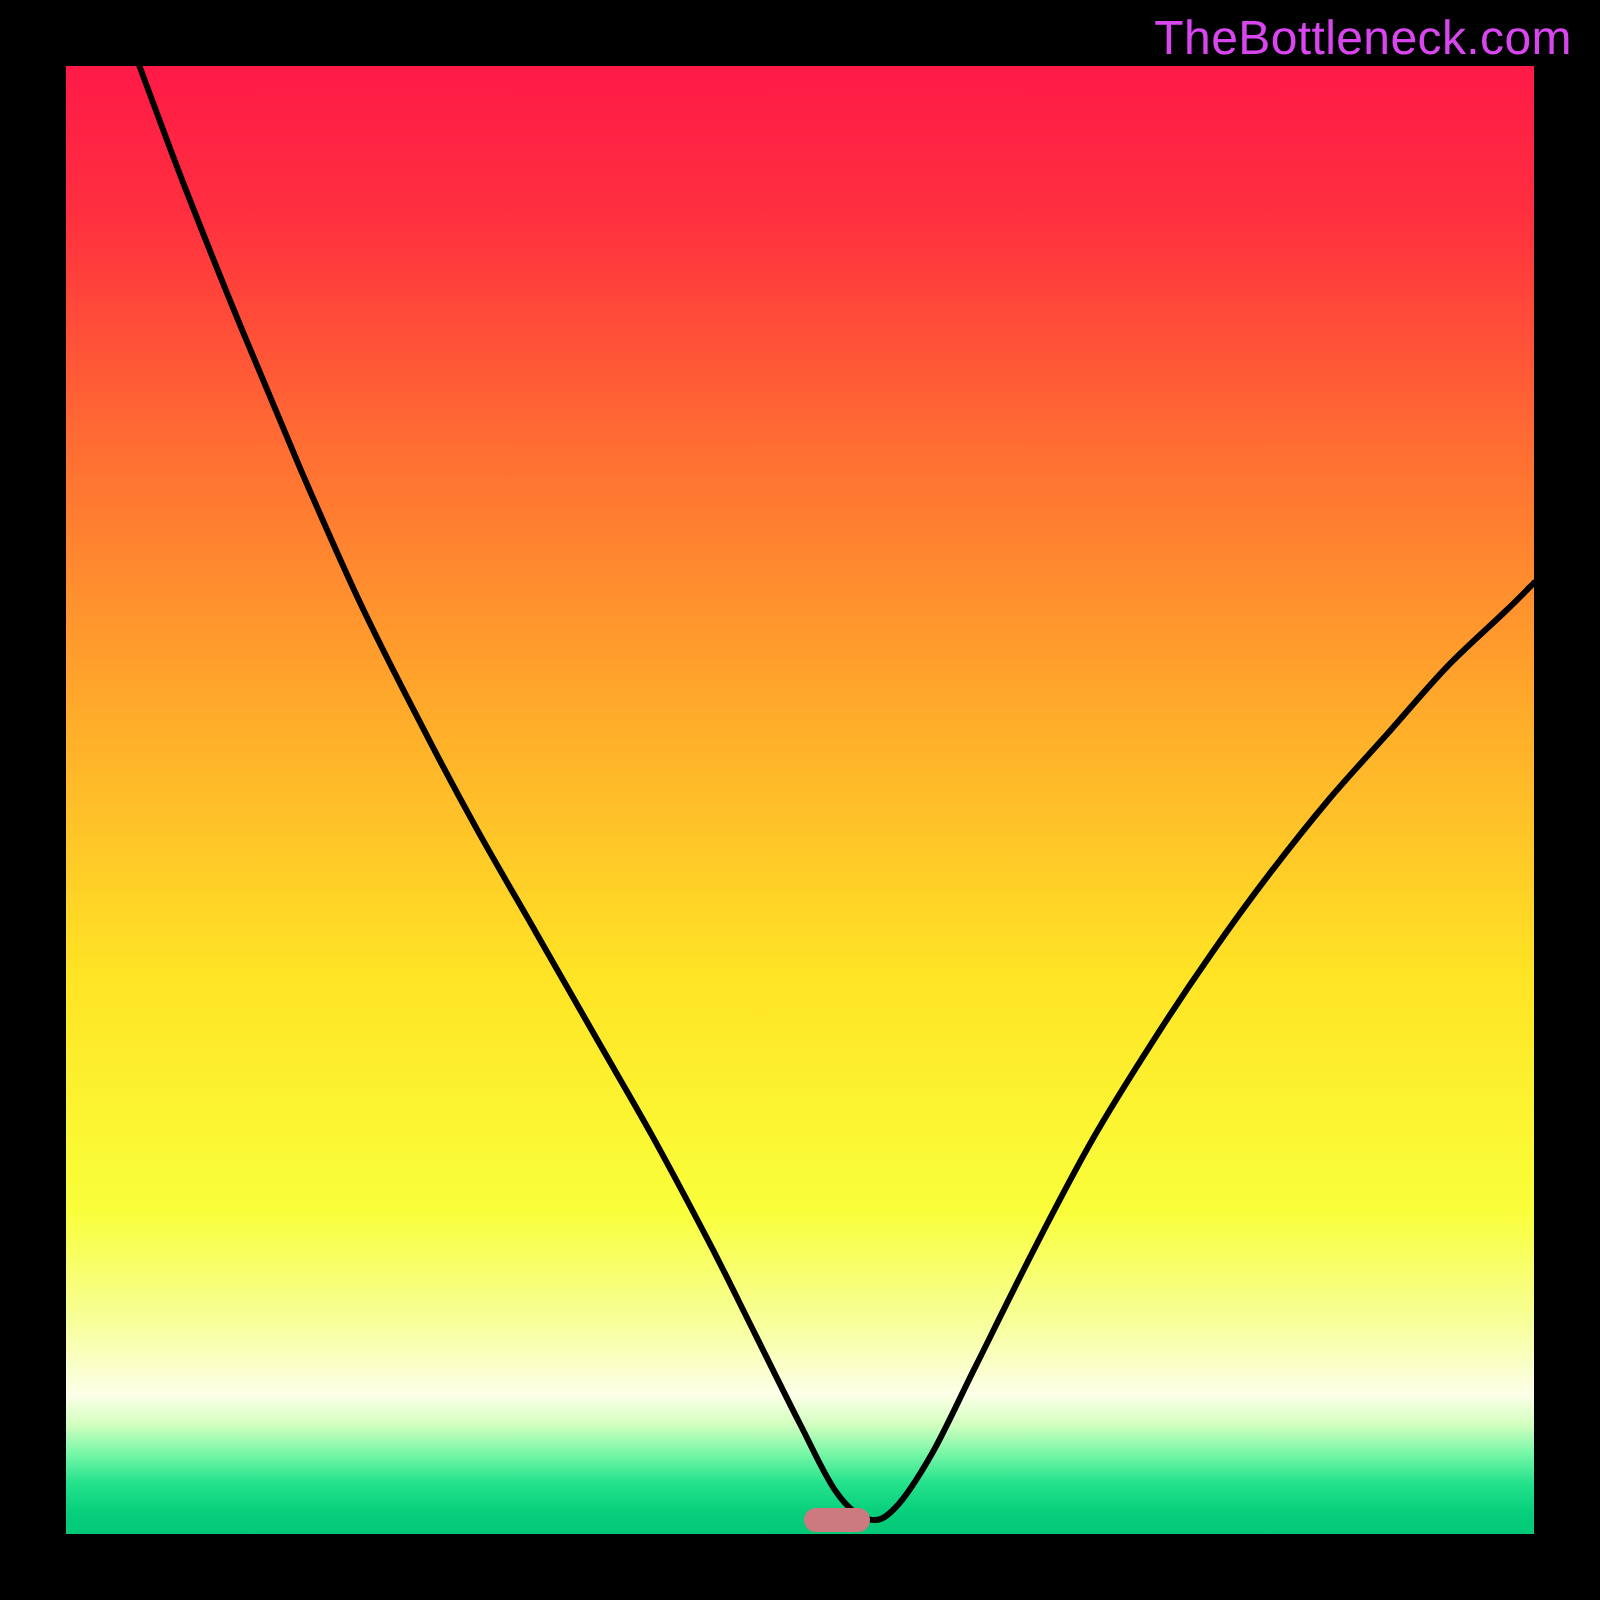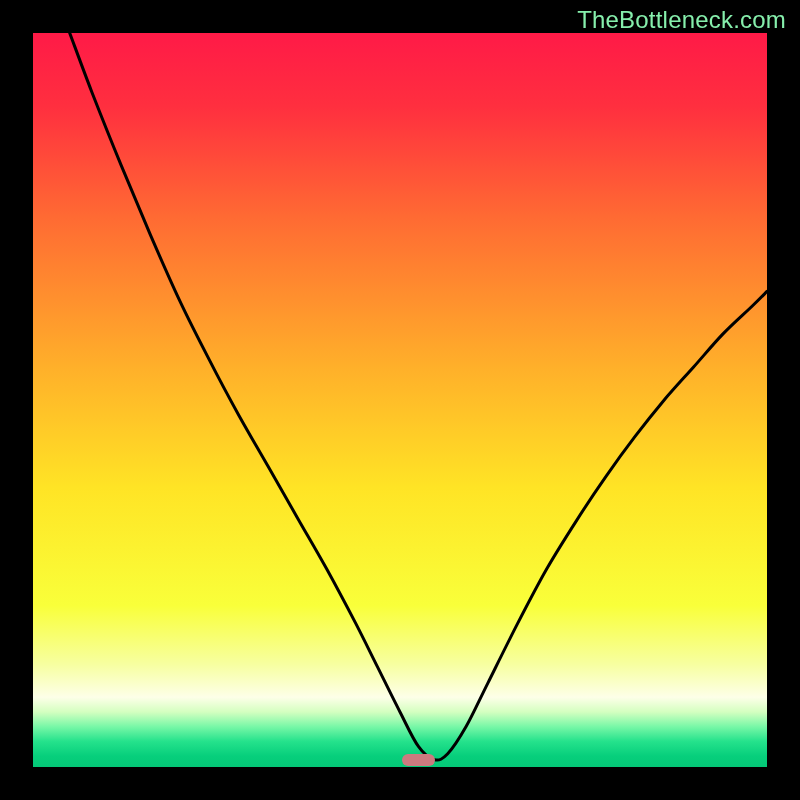--- a/index.html
+++ b/index.html
@@ -44,21 +44,21 @@
   .marker {
     position: absolute;
     height: 12px;
     border-radius: 6px;
     background: #cc7a7f;
   }
   .watermark {
     position: absolute;
     top: 6px;
     right: 14px;
-    color: #86efac;
+    color: #d946ef;
     font-size: 24px;
     font-weight: 500;
     letter-spacing: 0.2px;
   }
 </style>
 </head>
 <body>
 
 <div class="frame">
 

